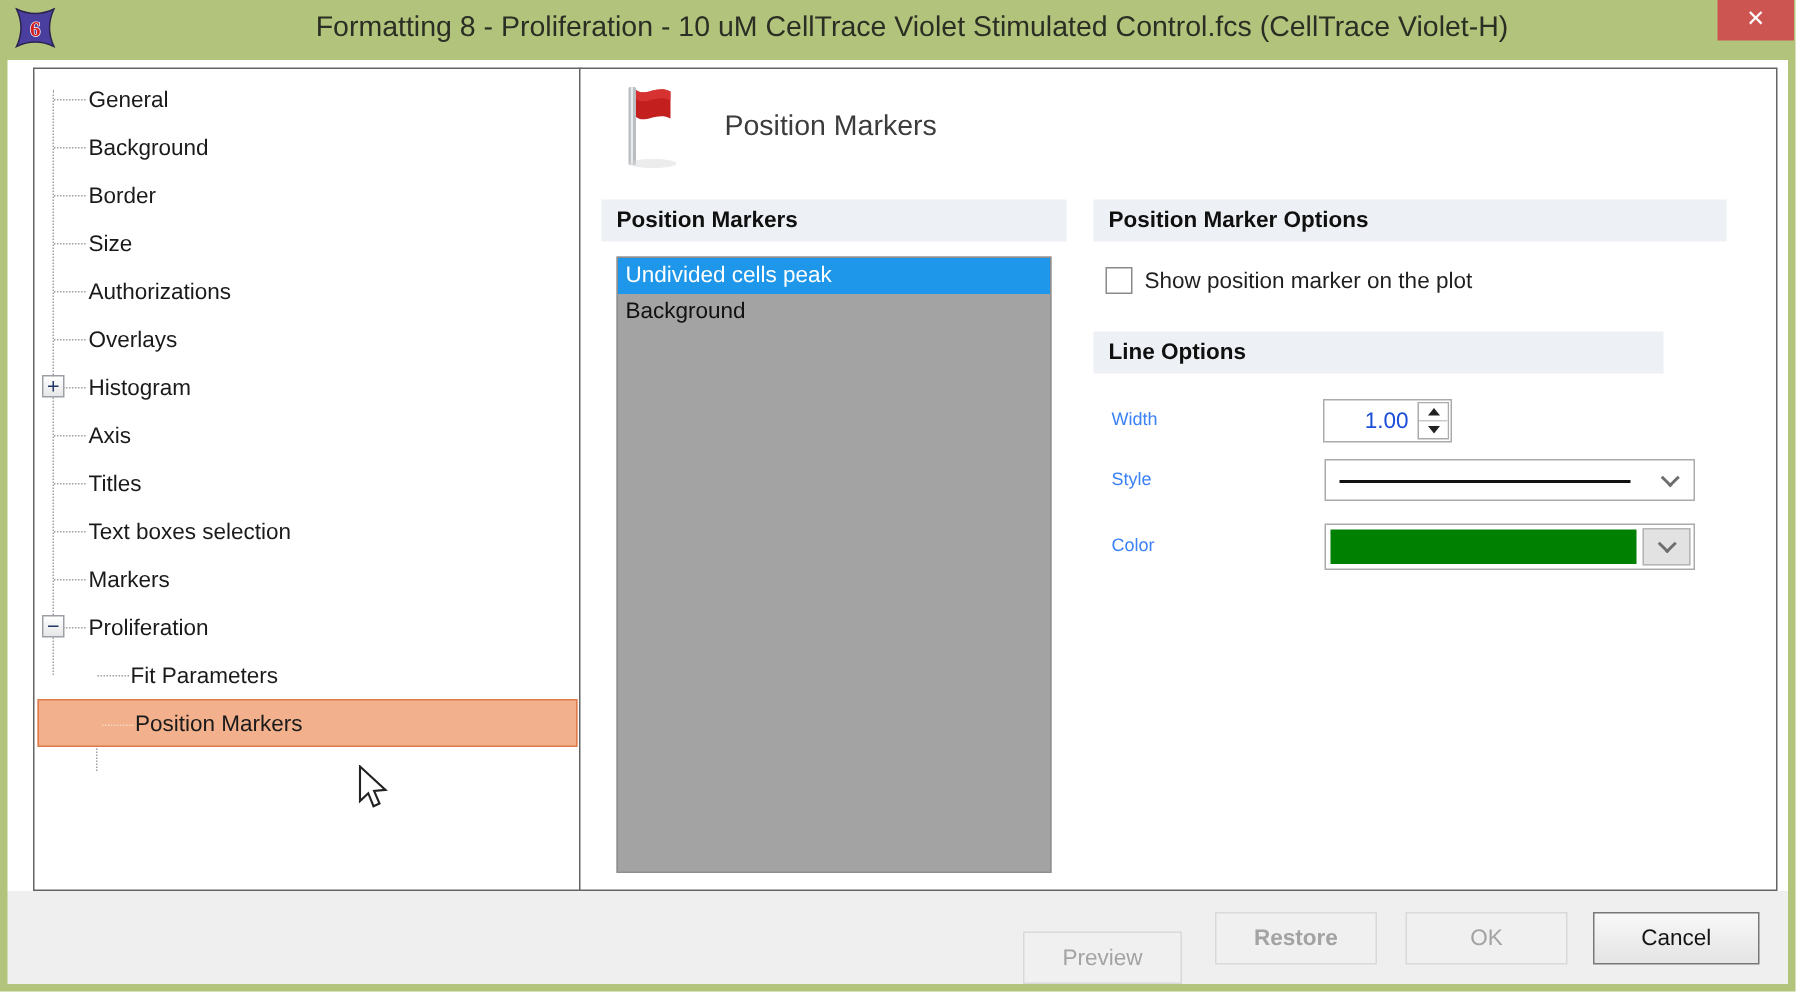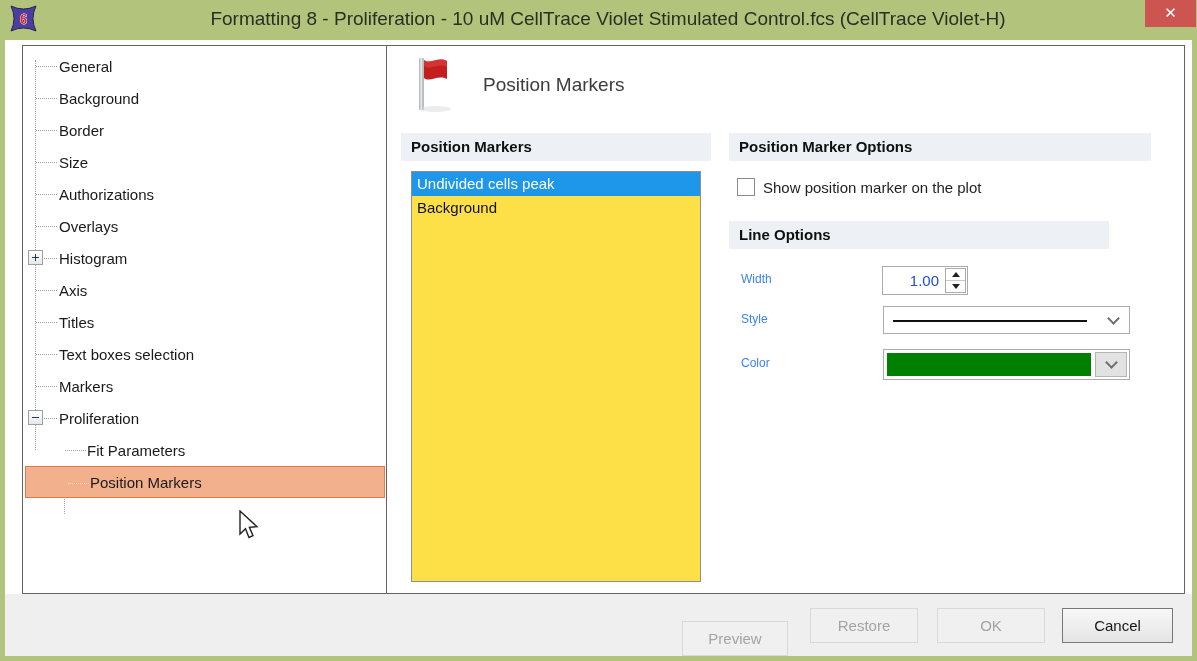--- a/index.html
+++ b/index.html
@@ -44,21 +44,21 @@
   
   .flag { position:absolute; left:24px; top:8px; }
   .page-title { position:absolute; left:96px; top:28px; font-size:19px; color:#3c3c3c; }
   .band { position:absolute; height:28px; background:#edf0f4; font-weight:bold; font-size:15px;
           color:#101010; line-height:28px; padding-left:10px; }
   .band.b1 { left:14px; top:87px; width:310px; }
   .band.b2 { left:342px; top:87px; width:422px; }
   .band.b3 { left:342px; top:175px; width:380px; }
 
   .listbox { position:absolute; left:24px; top:125px; width:290px; height:411px;
-             border:1px solid #8e8e8e; background:#fde047; font-size:15px; overflow:hidden; }
+             border:1px solid #8e8e8e; background:#a3a3a3; font-size:15px; overflow:hidden; }
   .litem { height:24px; line-height:24px; padding:0 5px; color:#111; }
   .litem.sel { background:#1e97ea; color:#fff; }
 
   .chk-row { position:absolute; left:350px; top:132px; display:flex; align-items:center; font-size:15px; color:#1f1f1f; }
   .checkbox { width:18px; height:18px; border:1px solid #8a8a8a; background:#fff; margin-right:8px; }
 
   .frm-label { position:absolute; left:354px; font-size:12px; color:#3b82f6; }
   .spinner { position:absolute; left:495px; top:220px; width:86px; height:29px; border:1px solid #ababab;
              background:#fff; display:flex; }
   .spin-val { flex:1; font-size:15px; color:#1d4ed8; text-align:right; line-height:27px; padding-right:5px; }
@@ -77,21 +77,21 @@
   .chev-zone { position:absolute; right:0; top:0; bottom:0; width:32px; display:flex; align-items:center; justify-content:center; }
   .swatch { position:absolute; left:3px; top:3px; bottom:3px; right:38px; }
   .chev-btn { position:absolute; right:2px; top:2px; bottom:2px; width:32px; background:#e2e2e2;
               border:1px solid #b5b5b5; display:flex; align-items:center; justify-content:center; }
 
   
   .btn { position:absolute; top:608px; height:35px; font-size:15px; text-align:center; line-height:33px; cursor:default; }
   .btn.disabled { background:#f0f0f0; border:1px solid #d9d9d9; color:#a3a3a3; }
   .btn.enabled { background:linear-gradient(#f8f8f8,#e4e4e4); border:1px solid #787878; color:#151515; cursor:pointer; }
   .btn.preview { left:682px; width:106px;margin-top:13px; }
-  .btn.restore { left:810px; width:108px; }
+  .btn.restore { left:810px; width:108px;font-weight:bold; }
   .btn.ok      { left:937px; width:108px; }
   .btn.cancel  { left:1062px; width:111px; }
 </style>
 </head>
 <body>
 
 <div class="window">
 
   <div class="titlebar">
     <svg class="app-icon" viewBox="0 0 27 27">

